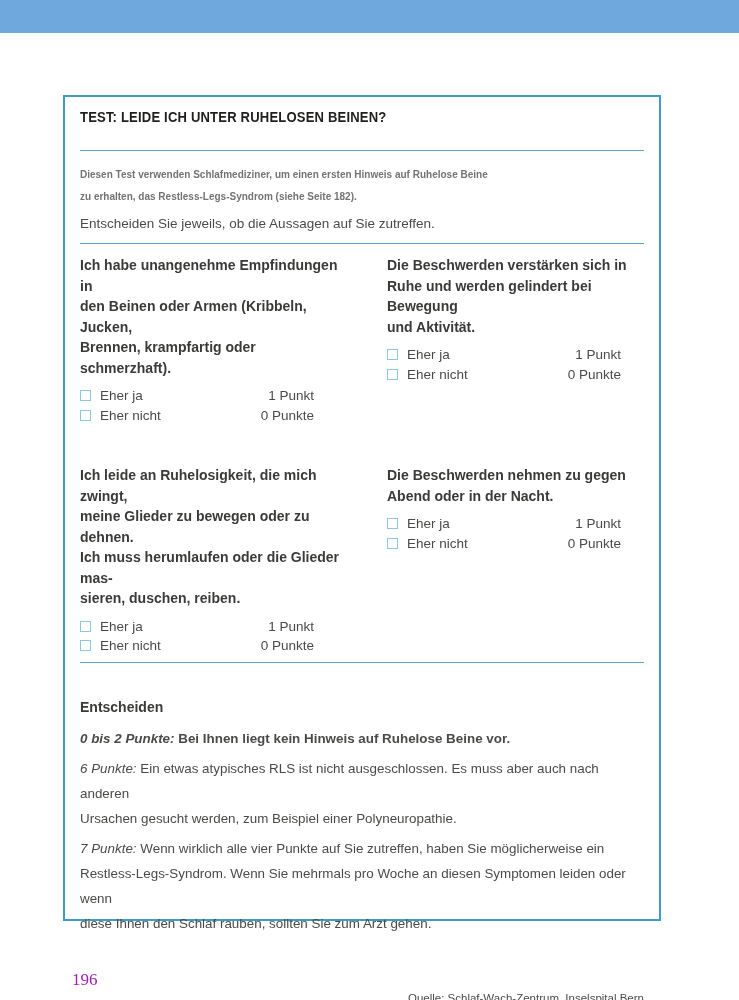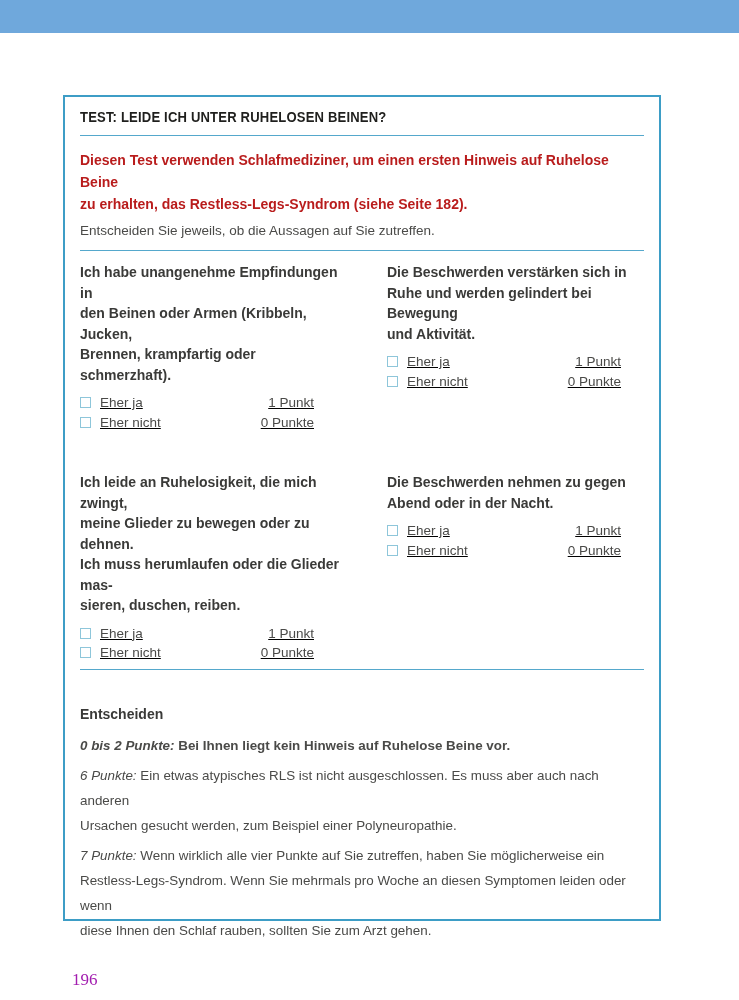--- a/index.html
+++ b/index.html
@@ -11,36 +11,36 @@
   .top-bar {
     position: absolute; top: 0; left: 0; width: 739px; height: 33px;
     background: var(--top-bar, #6FA8DC);
   }
   .test-box {
     position: absolute; left: 63px; top: 95px; width: 598px; height: 826px;
     box-sizing: border-box; border: 2px solid var(--box-border, #3D9DC6);
     background: #ffffff; padding: 0 15px;
   }
   .box-title {
-    margin: 12px 0 0; padding-bottom: 9px;
+    margin: 12px 0 0; padding-bottom: 24px;
     border-bottom: 1px solid var(--separator, #55A8CC);
     font-size: 14.5px; line-height: 17px; font-weight: bold;
     color: #1f1f1d; letter-spacing: 0.2px; white-space: nowrap;
   }
   .box-title .condense { display: inline-block; transform: scaleX(0.9); transform-origin: 0 50%; }
-  .intro { margin: 13px 0 0; font-weight: bold; font-size: 14px; line-height: 22px; color: #b91c1c; }
+  .intro { margin: 13px 0 0; font-weight: bold; font-size: 10px; line-height: 22px; color: #737373; }
   .instruction { margin: 7px 0 0; font-size: 13.5px; line-height: 17px; color: #4a4a48; }
   .sep { height: 0; border-top: 1px solid var(--separator, #55A8CC); margin-top: 11px; }
   .sep.after-questions { margin-top: 6px; }
   .questions {
     display: grid; grid-template-columns: 267px 267px;
     column-gap: 30px; row-gap: 16px; margin-top: 11px; gap: 40px;
   }
   .q-text { margin: 0; font-weight: bold; font-size: 14px; line-height: 20.5px; color: #3a3a38; }
-  .q-options { margin-top: 8px; width: 234px; text-decoration: underline; }
+  .q-options { margin-top: 8px; width: 234px; }
   .opt-row { display: flex; align-items: center; height: 19.5px; font-size: 13.5px; color: #4a4a48; }
   .checkbox {
     width: 9px; height: 9px; flex: none; background: #fff;
     border: 1.5px solid var(--checkbox-border, #8EC6DA);
   }
   .opt-label { margin-left: 9px; }
   .opt-points { margin-left: auto; }
   .eval-heading { margin: 36px 0 0; font-size: 14px; line-height: 17px; font-weight: bold; color: #3a3a38; }
   .eval-item { margin: 5px 0 0; font-size: 13.4px; line-height: 25px; color: #4a4a48; }
   #eval-items .eval-item:first-child { margin-top: 10px; font-weight: bold; }

